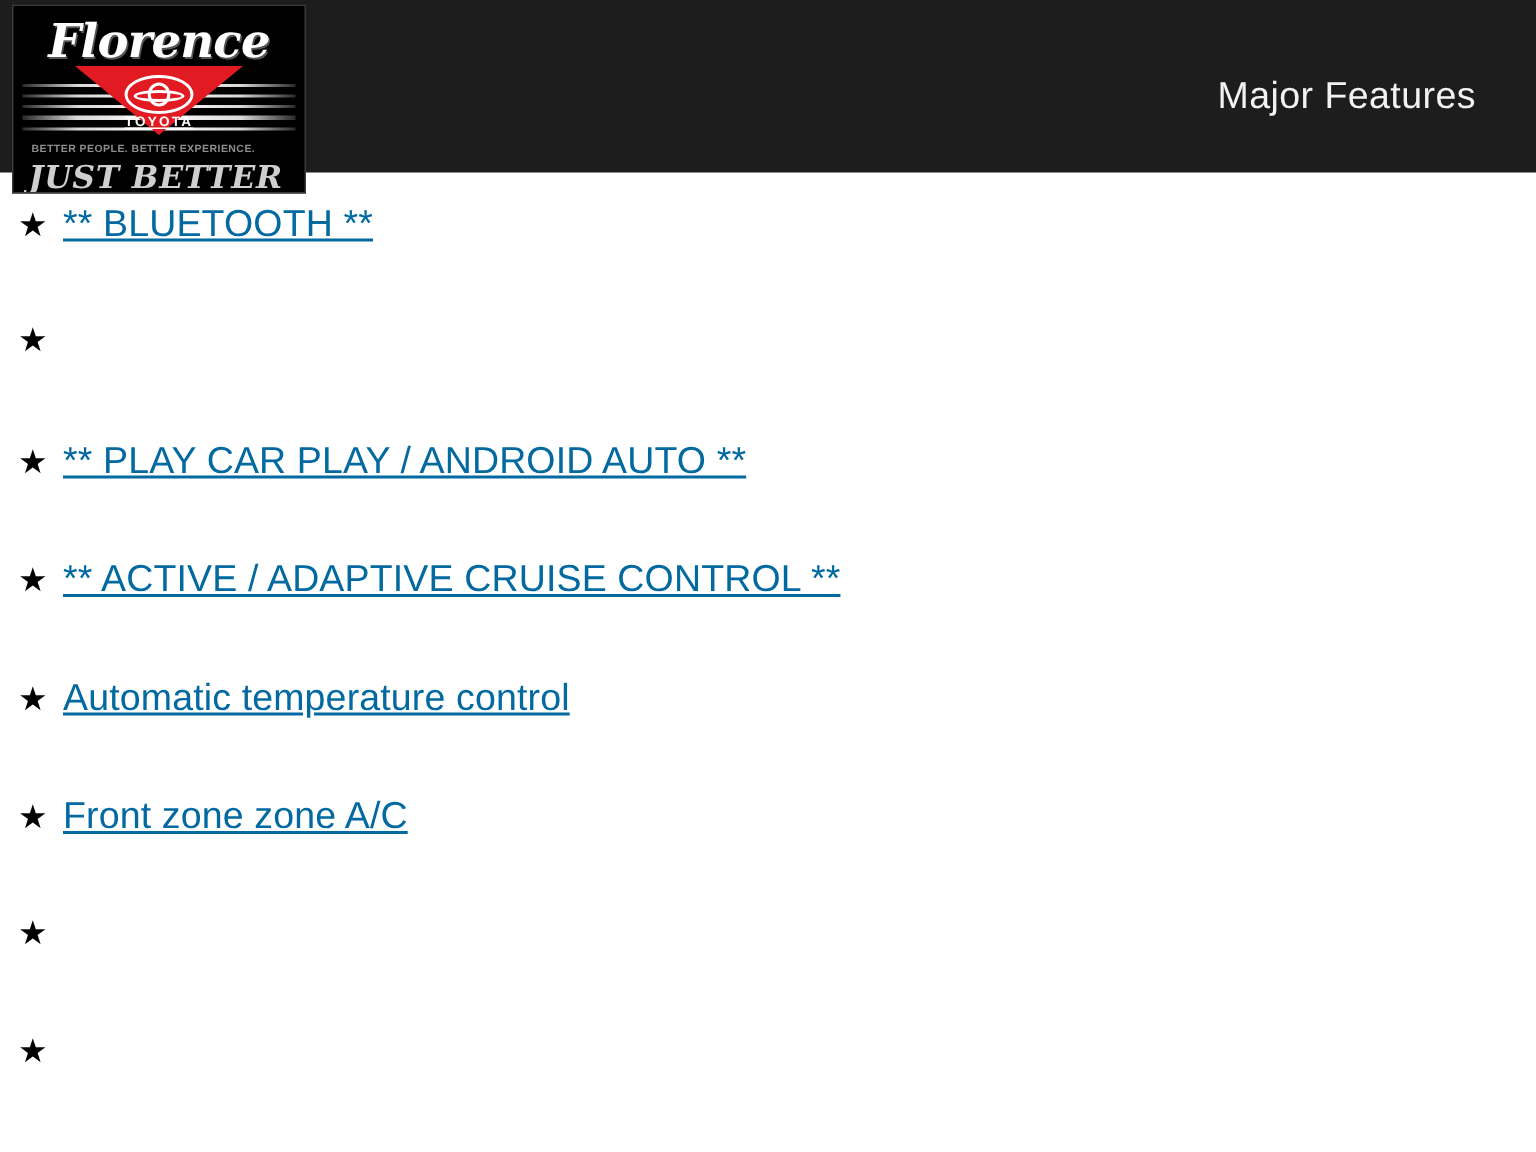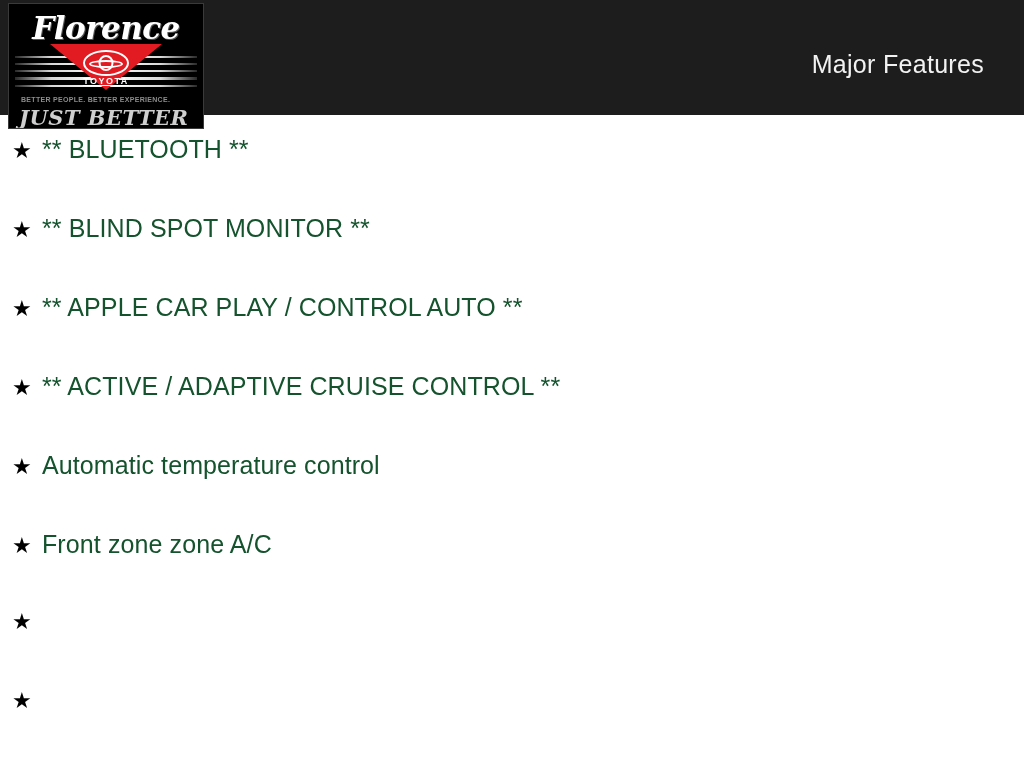--- a/index.html
+++ b/index.html
@@ -177,25 +177,26 @@
 
   .bullet-star {
     flex: 0 0 auto;
     width: 30px;
     color: #000000;
     font-size: 22px;
     line-height: 1;
   }
 
   .feature-text {
-    color: #14532d;
+    color: #0369a1;
     font-size: 25px;
     line-height: 1;
     letter-spacing: 0.1px;
     white-space: nowrap;
+    text-decoration: underline;
   }
 </style>
 </head>
 <body>
 
 <div class="header">
 
   <div class="logo-box">
     <div class="logo-script">Florence</div>
 
@@ -218,25 +219,24 @@
   <div class="header-title">Major Features</div>
 </div>
 
 <ul class="features">
   <li class="feature-item">
     <span class="bullet-star">★</span>
     <span class="feature-text">** BLUETOOTH **</span>
   </li>
   <li class="feature-item">
     <span class="bullet-star">★</span>
-    <span class="feature-text">** BLIND SPOT MONITOR **</span>
-  </li>
-  <li class="feature-item">
-    <span class="bullet-star">★</span>
-    <span class="feature-text">** APPLE CAR PLAY / CONTROL AUTO **</span>
+  </li>
+  <li class="feature-item">
+    <span class="bullet-star">★</span>
+    <span class="feature-text">** PLAY CAR PLAY / ANDROID AUTO **</span>
   </li>
   <li class="feature-item">
     <span class="bullet-star">★</span>
     <span class="feature-text">** ACTIVE / ADAPTIVE CRUISE CONTROL **</span>
   </li>
   <li class="feature-item">
     <span class="bullet-star">★</span>
     <span class="feature-text">Automatic temperature control</span>
   </li>
   <li class="feature-item">

